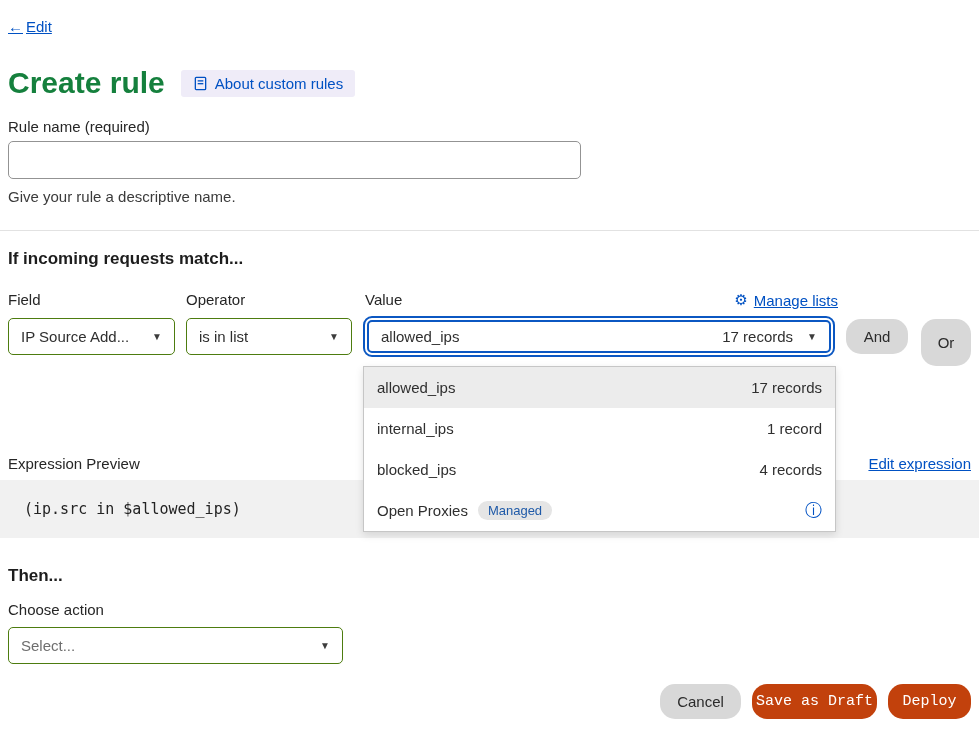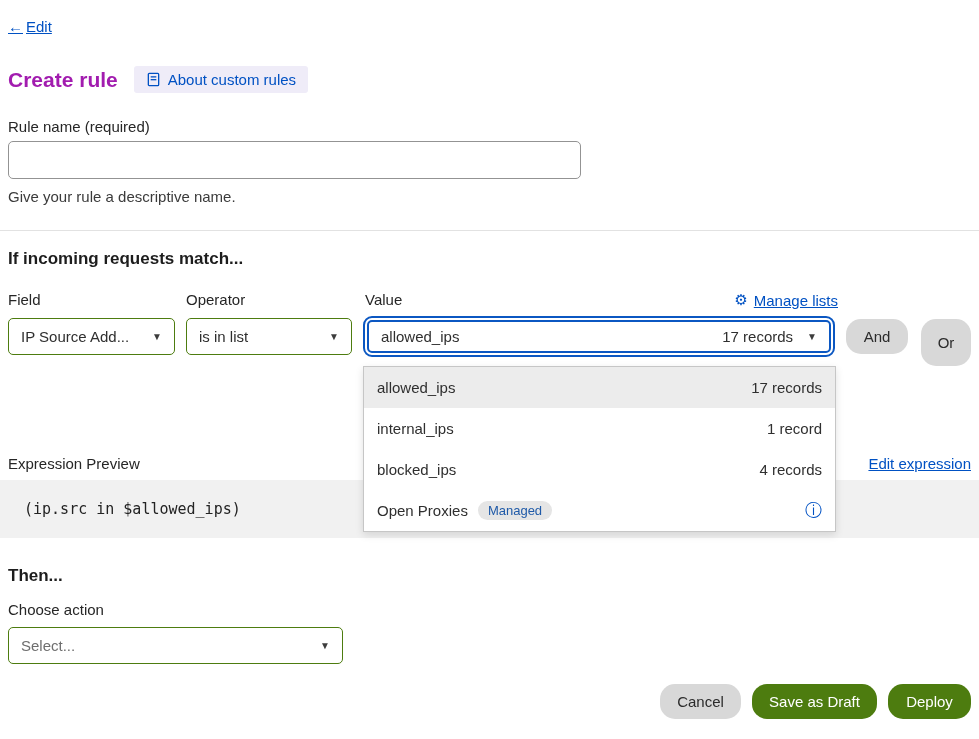--- a/index.html
+++ b/index.html
@@ -5,21 +5,21 @@
   * { margin:0; padding:0; box-sizing:border-box; }
   body { background:#fff; font-family:"Liberation Sans", sans-serif; }
   .page { position:relative; width:979px; height:739px; background:#fff; color:#2f2f2f; overflow:hidden; }
   .abs { position:absolute; }
 
   a, .link { color:#0051c3; text-decoration:underline; cursor:pointer; font-size:15px; }
 
   .back-link { top:18px; left:8px; display:flex; align-items:center; gap:3px; font-size:15px; }
 
   .title-row { top:66px; left:8px; display:flex; align-items:center; gap:16px; }
-  .page-title { font-size:21px; font-weight:700; color:#a21caf; }
+  .page-title { font-size:30px; font-weight:700; color:#15803d; }
   .about-badge { display:flex; align-items:center; gap:7px; background:#efecf8; padding:5px 12px; border-radius:3px; color:#0051c3; font-size:15px; cursor:pointer; }
   .about-badge svg { display:block; }
 
   .field-label { font-size:15px; color:#262626; }
   .help-text { font-size:15px; color:#3b3b3b; }
 
   .text-input { top:141px; left:8px; width:573px; height:38px; border:1px solid #939393; border-radius:5px; font-size:15px; padding:0 10px; font-family:"Liberation Sans", sans-serif; }
 
   .divider { top:230px; left:0; width:979px; height:1px; background:#e2e2e2; }
 
@@ -31,21 +31,21 @@
   .select-field { top:318px; left:8px; width:167px; }
   .select-operator { top:318px; left:186px; width:166px; }
   .select-value { top:320px; left:367px; width:464px; height:33px; border:2px solid #0b57c2; border-radius:5px; outline:2px solid #0b57c2; outline-offset:2px; }
   .value-right { display:flex; align-items:center; gap:14px; }
 
   .manage-lists { top:291px; right:141px; display:flex; align-items:center; gap:6px; color:#0051c3; font-size:15px; cursor:pointer; }
   .manage-lists .gear { text-decoration:none; font-size:15px; }
 
   .btn { border:none; border-radius:15px; font-size:15px; font-family:"Liberation Sans", sans-serif; cursor:pointer; }
   .btn-gray { background:#d8d8d8; color:#2b2b2b; }
-  .btn-blue { background:#4d7c0f; color:#fff; }
+  .btn-blue { background:#c2410c; color:#fff;font-family:Liberation Mono, monospace; }
 
   .btn-and { top:319px; left:846px; width:62px; height:35px; }
   .btn-or  { top:319px; left:921px; width:50px; height:47px; }
 
   .dropdown { top:366px; left:363px; width:473px; background:#fff; border:1px solid #c6c6c6; z-index:30; box-shadow:0 3px 8px rgba(0,0,0,0.12); }
   .dd-row { height:41px; display:flex; align-items:center; justify-content:space-between; padding:0 13px; font-size:15px; color:#2f2f2f; cursor:pointer; }
   .dd-row.selected { background:#ececec; }
   .dd-name-wrap { display:flex; align-items:center; gap:10px; }
   .managed-badge { background:#e5e5e5; color:#1f5aa8; border-radius:10px; padding:2px 10px; font-size:13px; }
   .info-icon { color:#0051c3; font-size:17px; line-height:1; cursor:pointer; }

